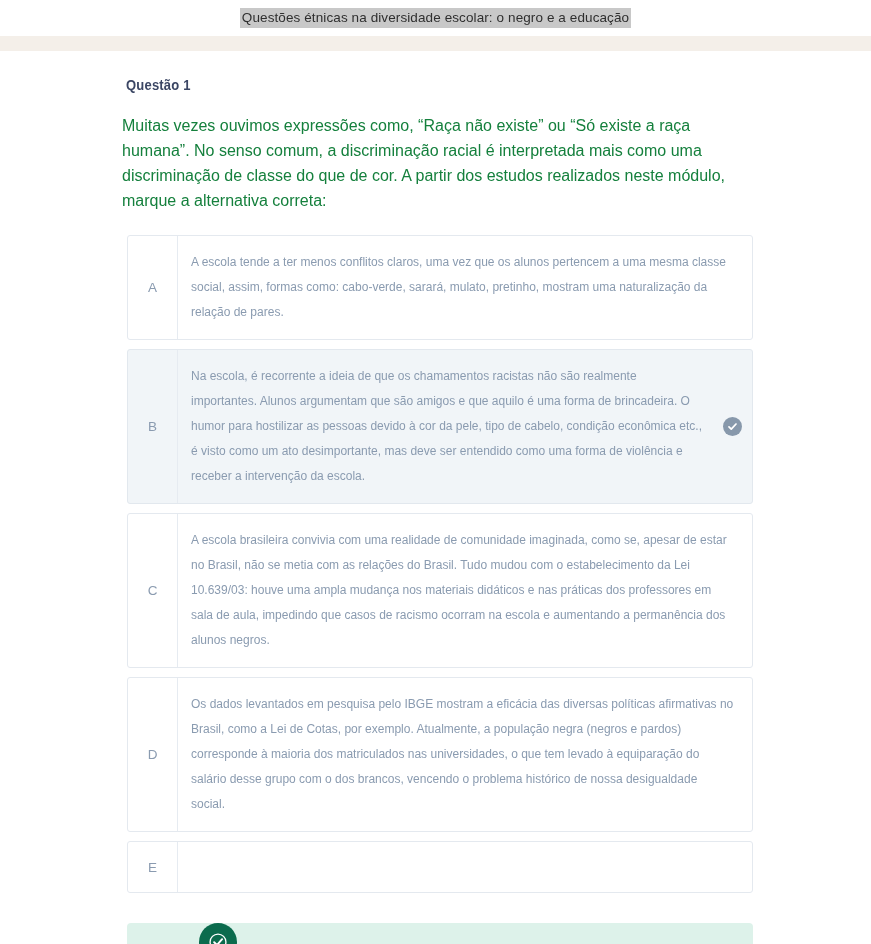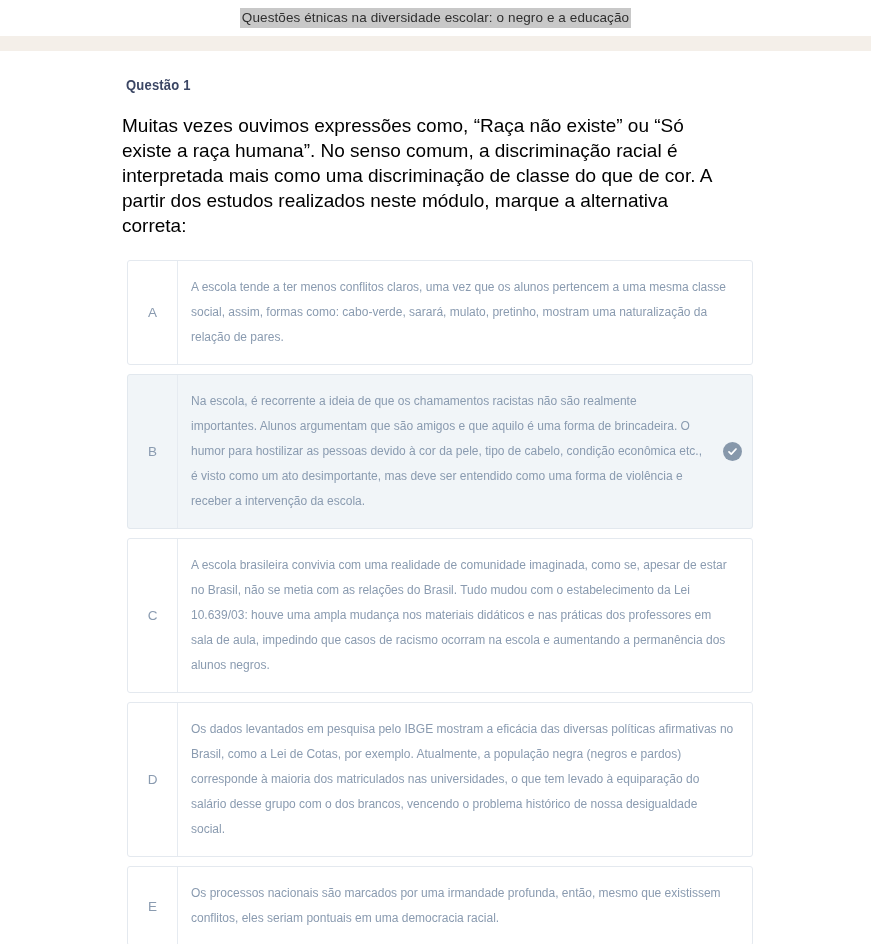--- a/index.html
+++ b/index.html
@@ -51,23 +51,23 @@
     font-weight: 700;
     color: #3b4664;
     letter-spacing: .2px;
     font-family: "Liberation Sans Narrow", "Liberation Sans", sans-serif;
     transform: scaleX(.93);
     transform-origin: left center;
   }
   .question-text {
     margin: 20px 0 0 122px;
     width: 604px;
-    font-size: 19px;
+    font-size: 16px;
     line-height: 25px;
-    color: #000000;
+    color: #15803d;
   }
 
   
   .alternatives {
     margin: 22px 0 0 127px;
     width: 626px;
   }
   .alt-card {
     position: relative;
     display: flex;
@@ -194,23 +194,20 @@
 
     <div class="alt-card">
       <div class="alt-letter">D</div>
       <div class="alt-body">
         <span class="alt-text">Os dados levantados em pesquisa pelo IBGE mostram a eficácia das diversas políticas afirmativas no Brasil, como a Lei de Cotas, por exemplo. Atualmente, a população negra (negros e pardos) corresponde à maioria dos matriculados nas universidades, o que tem levado à equiparação do salário desse grupo com o dos brancos, vencendo o problema histórico de nossa desigualdade social.</span>
       </div>
     </div>
 
     <div class="alt-card">
       <div class="alt-letter">E</div>
-      <div class="alt-body">
-        <span class="alt-text">Os processos nacionais são marcados por uma irmandade profunda, então, mesmo que existissem conflitos, eles seriam pontuais em uma democracia racial.</span>
-      </div>
     </div>
 
   </div>
 
   <div class="feedback-wrap">
     <div class="feedback-badge">
       <svg width="20" height="20" viewBox="0 0 24 24" aria-hidden="true">
         <circle cx="12" cy="12" r="9.5" fill="none" stroke="#ffffff" stroke-width="1.6"></circle>
         <path d="M7.4 12.3l3.4 3.4 6.1-7.1" fill="none" stroke="#ffffff" stroke-width="2.3" stroke-linecap="round" stroke-linejoin="round"></path>
       </svg>

